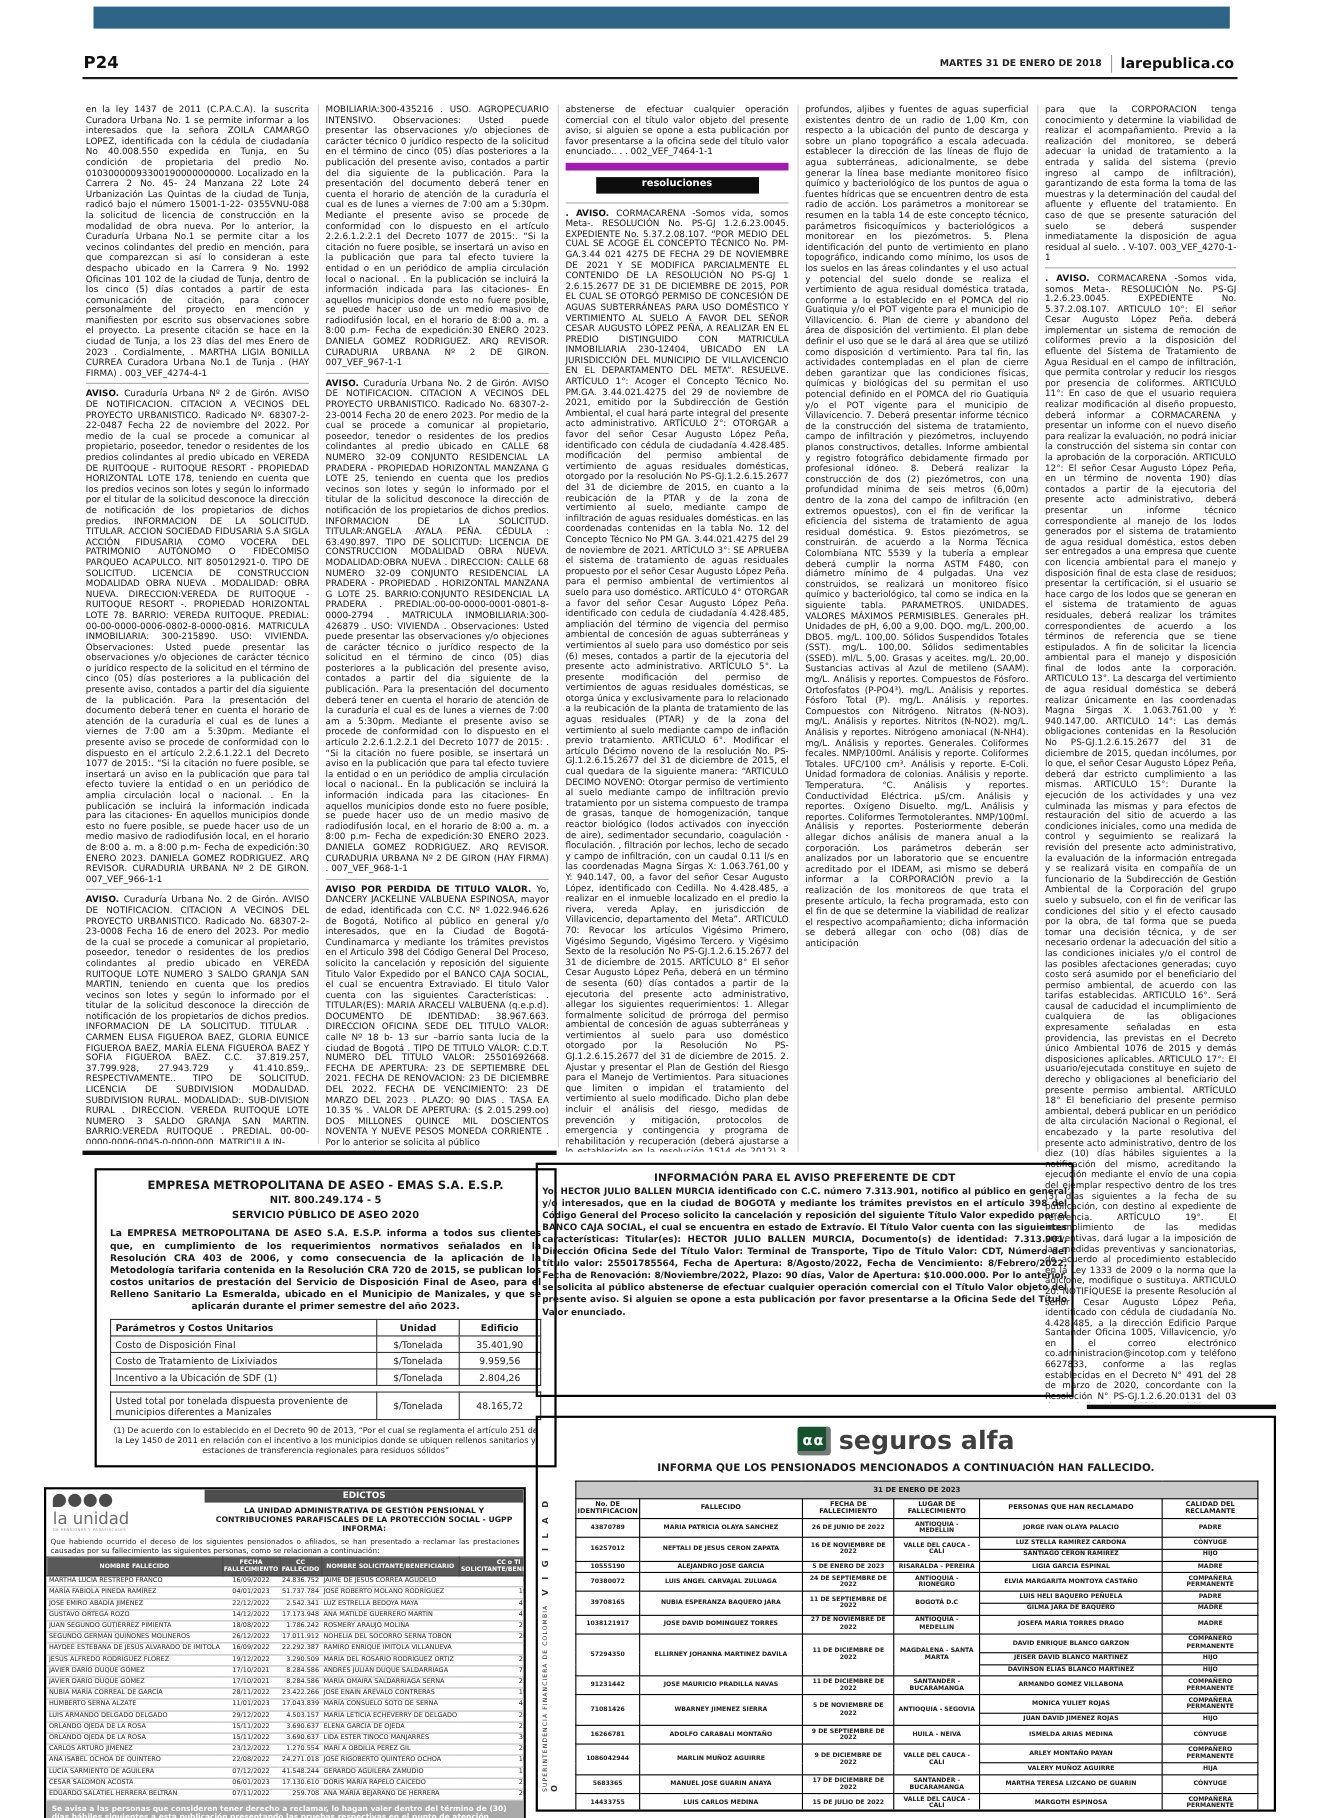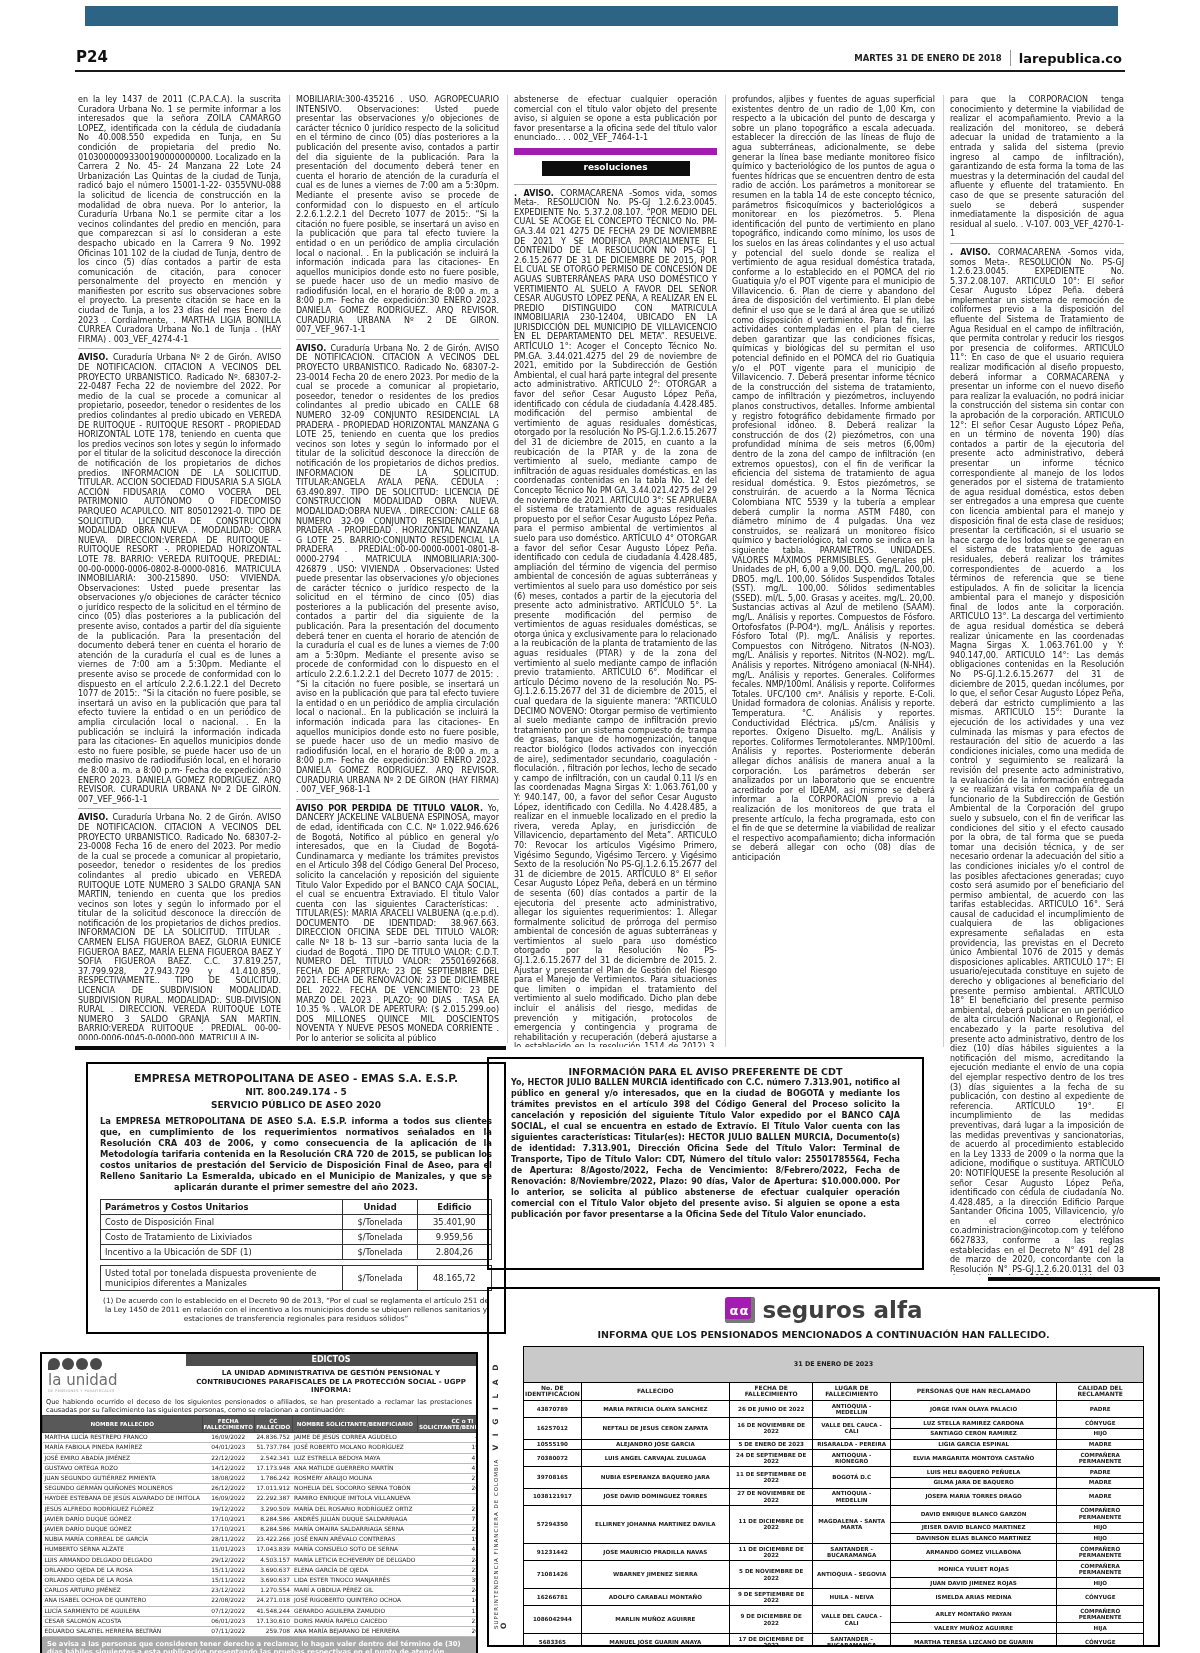--- a/index.html
+++ b/index.html
@@ -35,22 +35,22 @@
   .emas-sub{text-align:center;font-size:9px;font-weight:bold;margin-top:3px;}
   .emas-intro{font-size:8.4px;font-weight:bold;line-height:11px;margin-top:6px;
               text-align:justify;text-align-last:center;}
   .emas table{border-collapse:collapse;width:100%;margin-top:6px;font-size:8.4px;}
   .emas th,.emas td{border:1px solid #333;padding:2px 4px;}
   .emas th{text-align:left;font-weight:bold;}
   .emas th.c,.emas td.c{text-align:center;}
   .emas .grp2{margin-top:5px;}
   .emas-foot{font-size:7.3px;line-height:9px;text-align:center;margin-top:5px;}
   
-  .cdt{position:absolute;left:487px;top:1057px;width:437px;height:213px;border:2px solid #000;
-       padding:7px 22px;box-sizing:border-box;}
+  .cdt{position:absolute;left:487px;top:1057px;width:489px;height:213px;border:2px solid #000;
+       padding:7px 4px;box-sizing:border-box;}
   .cdt-title{text-align:center;font-size:9.5px;font-weight:bold;}
   .cdt-text{font-size:8px;font-weight:600;line-height:11px;text-align:justify;margin-top:0;}
   
   .edictos{position:absolute;left:40px;top:1352px;width:438px;height:306px;border:2px solid #000;
            box-sizing:border-box;background:#fff;overflow:hidden;}
   .ed-head{display:flex;}
   .ed-logo{width:132px;padding:4px 6px;}
   .ed-dots{display:flex;gap:2px;align-items:flex-end;}
   .ed-dot{width:12px;height:12px;background:#4a4a4a;border-radius:50% 50% 50% 0;}
   .ed-dot.r{border-radius:50%;}
@@ -68,28 +68,28 @@
   .edictos td{border-bottom:.5px solid #bbb;padding:1px 2px;line-height:7.2px;white-space:nowrap;
               overflow:hidden;}
   .edictos td.n{text-align:right;}
   .edictos td.c{text-align:center;}
   .ed-foot{background:#a9a9a9;color:#fff;font-size:6.8px;line-height:8px;padding:3px 5px;
            font-weight:bold;}
   
   .alfa{position:absolute;left:487px;top:1287px;width:673px;height:360px;border:2px solid #000;
         box-sizing:border-box;overflow:hidden;}
   .alfa-logo-row{display:flex;justify-content:center;align-items:center;gap:8px;margin-top:8px;}
-  .alfa-cube{width:30px;height:26px;background:#a21caf;border-radius:3px;color:#fff;
+  .alfa-cube{width:30px;height:26px;background:#14532d;border-radius:3px;color:#fff;
              display:flex;align-items:center;justify-content:center;font-size:13px;font-weight:bold;
              letter-spacing:1px;box-shadow:inset -4px -4px 0 #787878;}
   .alfa-name{font-size:23px;font-weight:bold;color:#3f3f3f;}
   .alfa-informa{text-align:center;font-size:9.5px;font-weight:bold;margin-top:6px;}
   .alfa-table-wrap{margin:6px 14px 0 34px;}
   .alfa table{border-collapse:collapse;width:100%;font-size:5.6px;font-weight:bold;}
-  .alfa .datebar td{background:#c9c9c9;text-align:center;font-size:6.4px;padding:14px;}
+  .alfa .datebar td{background:#c9c9c9;text-align:center;font-size:6.4px;padding:4px;}
   .alfa th{border:1px solid #000;font-size:6px;line-height:6.8px;padding:2px 1px;text-align:center;}
   .alfa td{border:1px solid #000;text-align:center;padding:1.5px 2px;line-height:6.6px;}
   .vigilado{position:absolute;left:3px;top:60px;height:280px;display:flex;align-items:center;}
   .vig-inner{writing-mode:vertical-rl;transform:rotate(180deg);font-size:5.5px;color:#333;
              letter-spacing:1px;line-height:7px;}
   .vig-inner b{font-size:7.5px;letter-spacing:3px;}
 </style>
 </head>
 <body>
 

